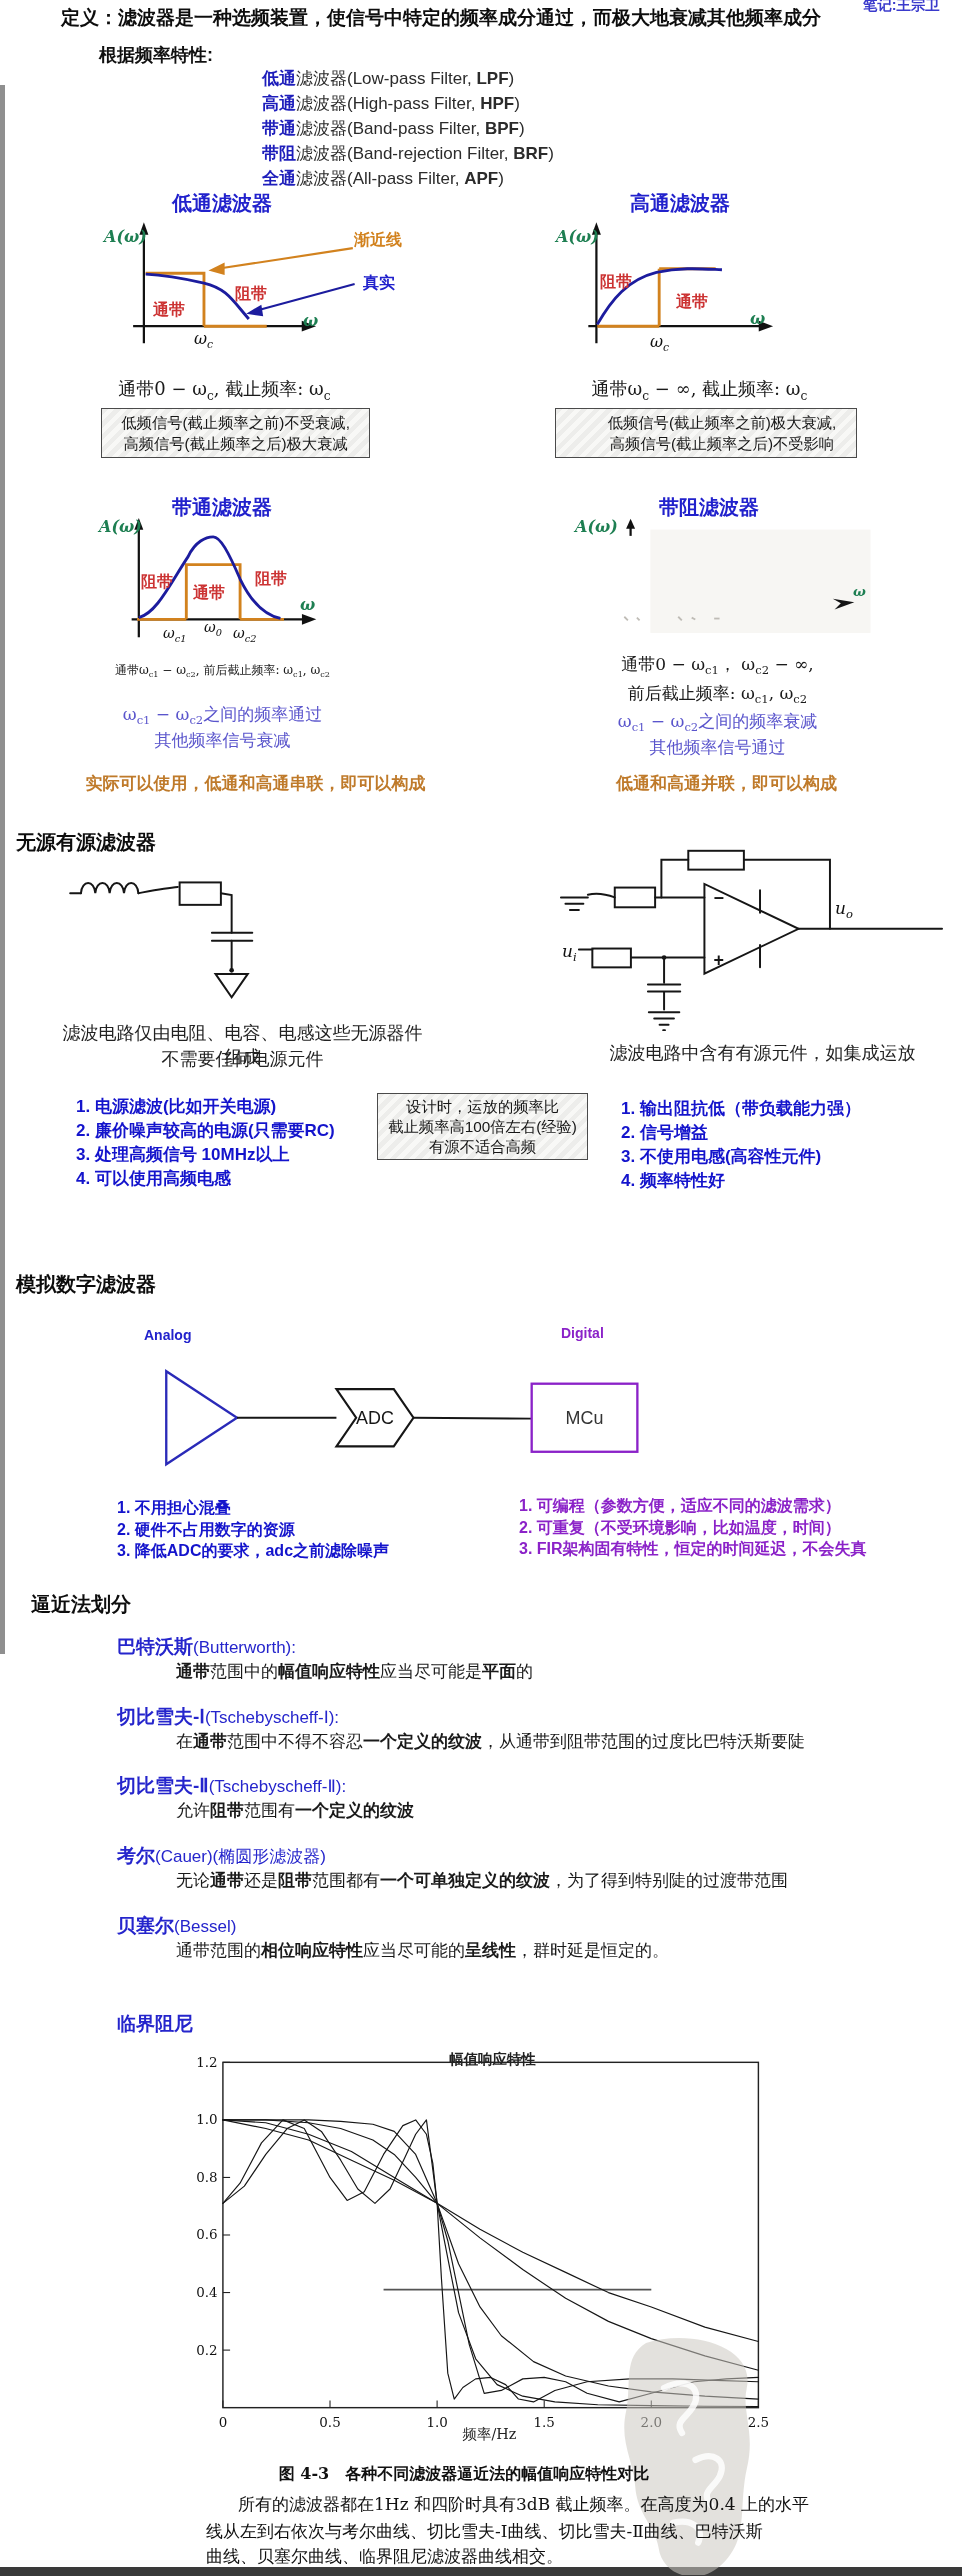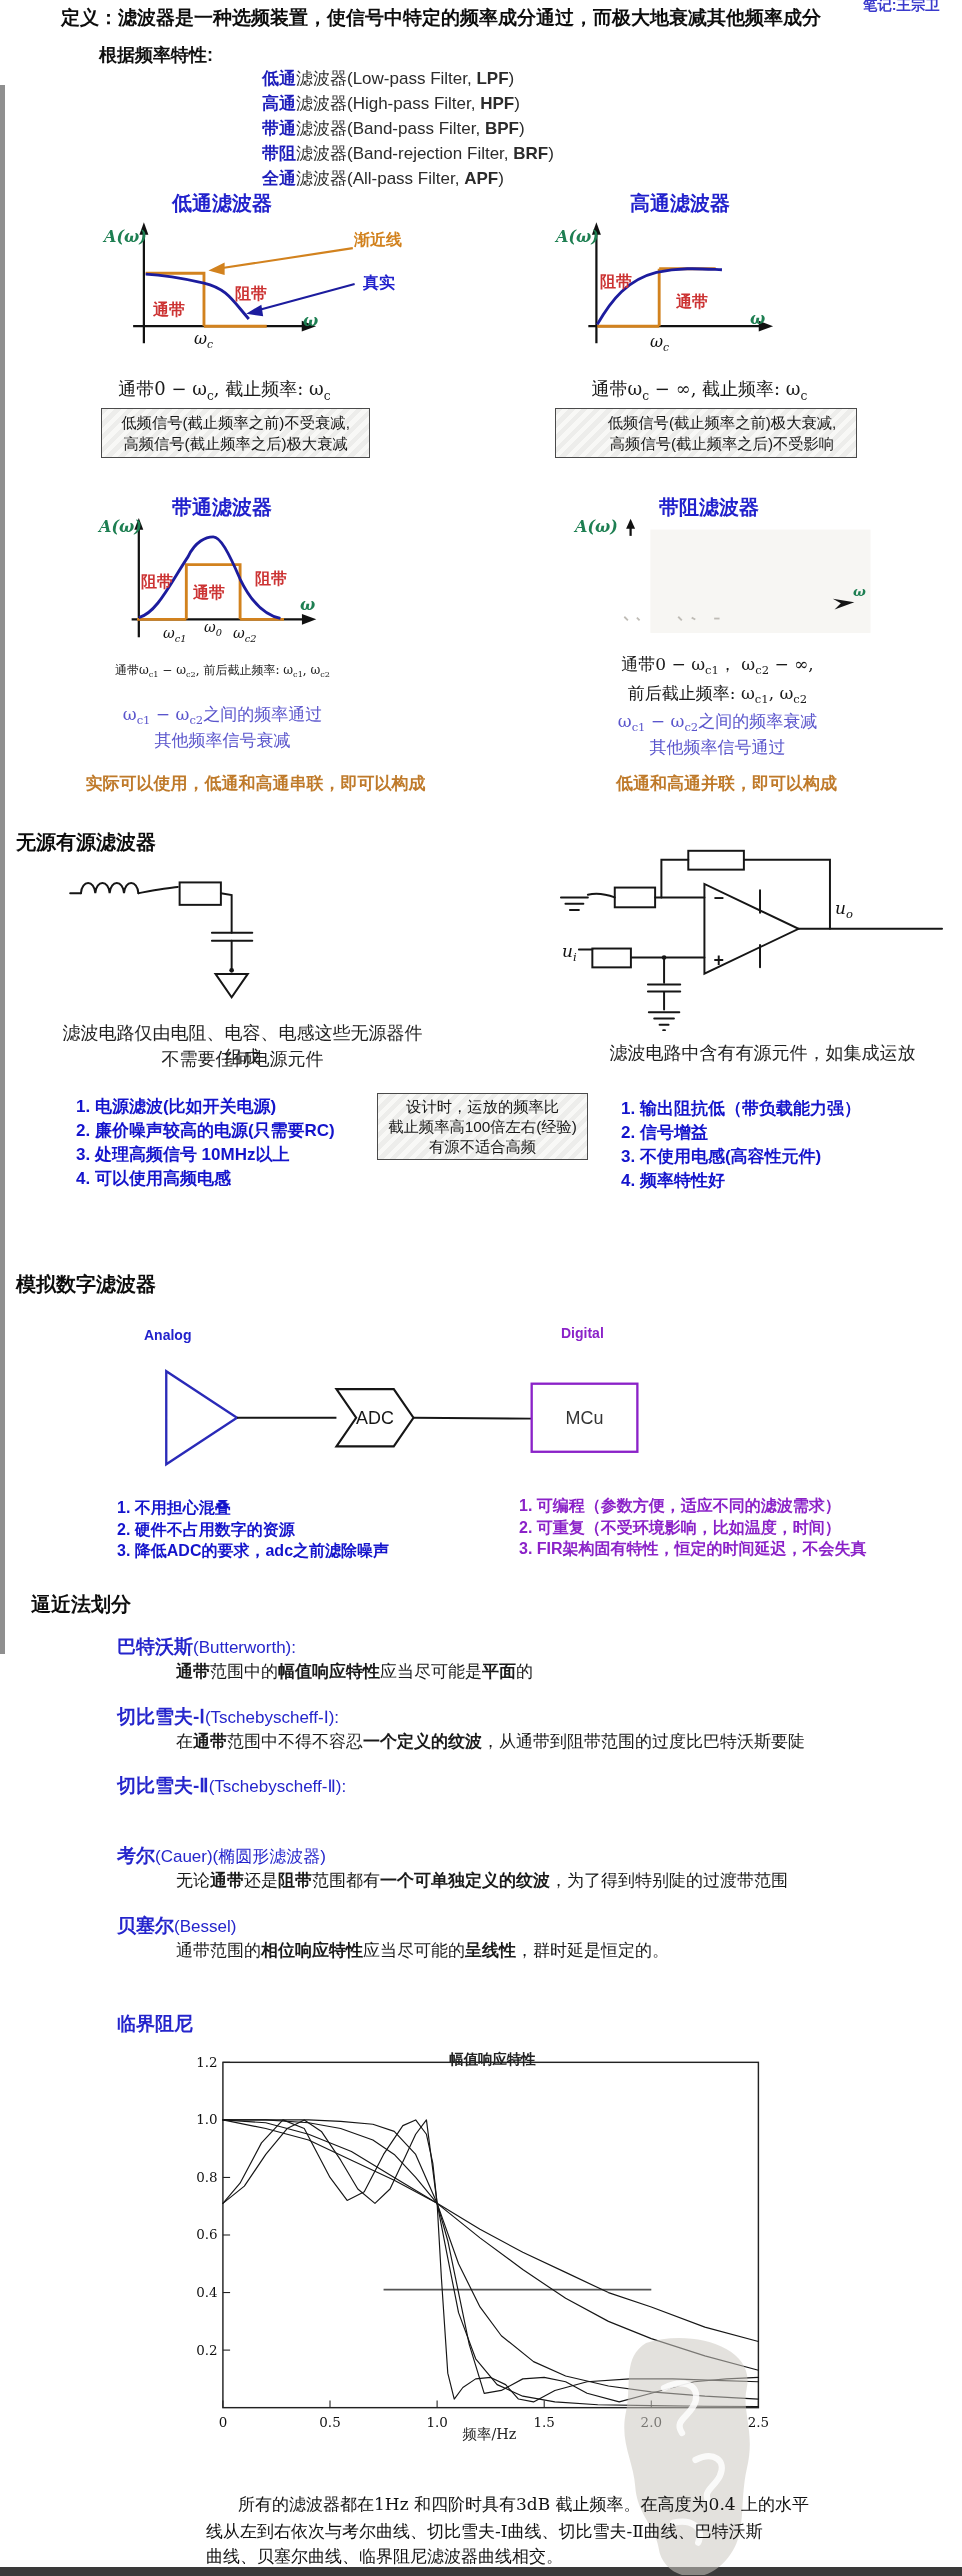--- a/index.html
+++ b/index.html
@@ -245,20 +245,21 @@
   <div class="abs appr-desc" style="left:176px;top:1660px;width:745px;"><b>通带</b>范围中的<b>幅值响应特性</b>应当尽可能是<b>平面</b>的</div>
 
   <div class="abs" style="left:117px;top:1704px;">
     <span class="appr-term">切比雪夫-Ⅰ</span><span class="appr-en">(Tschebyscheff-Ⅰ):</span>
   </div>
   <div class="abs appr-desc" style="left:176px;top:1730px;width:763px;">在<b>通带</b>范围中不得不容忍<b>一个定义的纹波</b>，从通带到阻带范围的过度比巴特沃斯要陡</div>
 
   <div class="abs" style="left:117px;top:1773px;">
     <span class="appr-term">切比雪夫-Ⅱ</span><span class="appr-en">(Tschebyscheff-Ⅱ):</span>
   </div>
+  <div class="abs appr-desc" style="left:176px;top:1799px;width:745px;">允许<b>阻带</b>范围有<b>一个定义的纹波</b></div>
 
   <div class="abs" style="left:117px;top:1843px;">
     <span class="appr-term">考尔</span><span class="appr-en">(Cauer)(椭圆形滤波器)</span>
   </div>
   <div class="abs appr-desc" style="left:176px;top:1869px;width:763px;">无论<b>通带</b>还是<b>阻带</b>范围都有<b>一个可单独定义的纹波</b>，为了得到特别陡的过渡带范围</div>
 
   <div class="abs" style="left:117px;top:1913px;">
     <span class="appr-term">贝塞尔</span><span class="appr-en">(Bessel)</span>
   </div>
   <div class="abs appr-desc" style="left:176px;top:1939px;width:745px;">通带范围的<b>相位响应特性</b>应当尽可能的<b>呈线性</b>，群时延是恒定的。</div>
@@ -306,18 +307,19 @@
 
   <svg class="abs" style="left:610px;top:2334px;" width="180" height="241" viewBox="0 0 200 268">
     <path d="M40,10 C90,-6 162,14 152,60 C146,86 162,110 152,150 C142,196 156,230 120,260 C95,280 58,268 54,238 C50,214 30,200 28,170 C26,140 10,120 18,85 C24,55 14,26 40,10 Z" fill="#ccc8c1" opacity="0.55"></path>
     <g fill="none" stroke="#ffffff" stroke-width="7" opacity="0.85" stroke-linecap="round">
       <path d="M60,60 C80,50 100,55 95,75 C90,92 70,95 80,110"></path>
       <path d="M95,140 C115,130 130,140 122,158 C115,172 100,175 112,190"></path>
       <path d="M70,210 C90,205 105,215 98,232"></path>
     </g>
   </svg>
 
+  <div class="abs fig-caption" style="left:123px;top:2464px;width:682px;">图 4-3　各种不同滤波器逼近法的幅值响应特性对比</div>
   <div class="abs fig-desc" style="left:238px;top:2493px;">所有的滤波器都在1Hz 和四阶时具有3dB 截止频率。在高度为0.4 上的水平</div>
   <div class="abs fig-desc" style="left:206px;top:2520px;">线从左到右依次与考尔曲线、切比雪夫-Ⅰ曲线、切比雪夫-Ⅱ曲线、巴特沃斯</div>
   <div class="abs fig-desc" style="left:206px;top:2545px;">曲线、贝塞尔曲线、临界阻尼滤波器曲线相交。</div>
 
 </div>
 
 
 </body></html>

